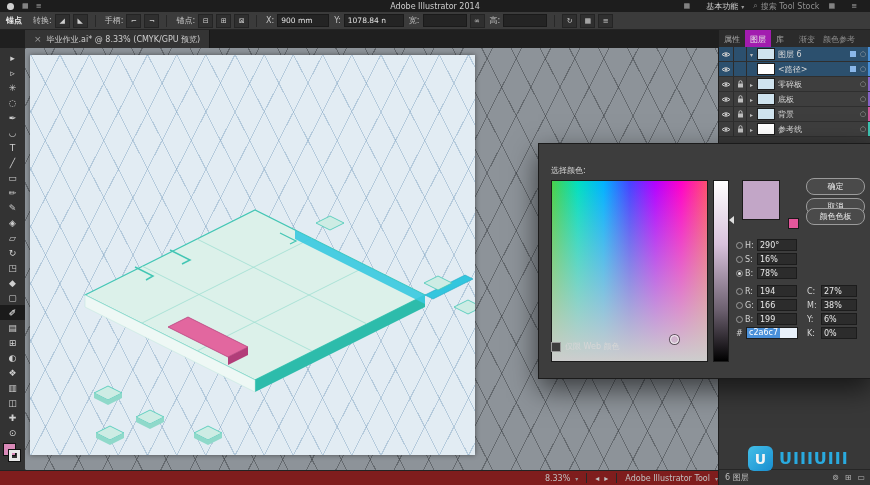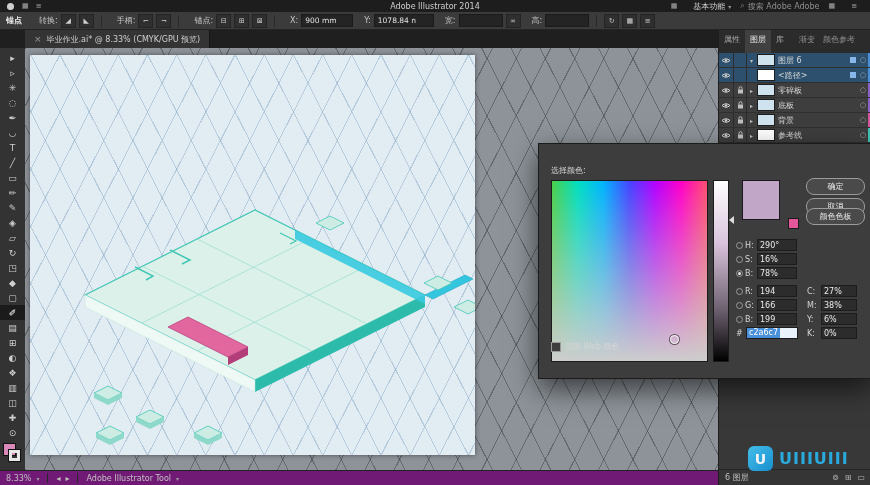--- a/index.html
+++ b/index.html
@@ -12,21 +12,21 @@
   .mb-ic{margin-right:7px;font-size:7px;color:#a9a9a9;}
   .mb-title{position:absolute;left:50%;transform:translateX(-50%);color:#cfcfcf;}
   .mb-right{position:absolute;right:6px;top:0;height:12px;display:flex;align-items:center;gap:9px;}
   .mb-ws{display:flex;align-items:center;gap:3px;color:#d2d2d2;}
   .mb-search{display:flex;align-items:center;gap:3px;color:#8f8f8f;}
   
   .controlbar{position:absolute;left:0;top:12px;width:870px;height:18px;background:#3b3b3b;
               border-bottom:1px solid #232323;display:flex;align-items:center;font-size:8px;
               padding-left:6px;box-sizing:border-box;gap:3px;z-index:6;}
   .cb-context{color:#efefef;font-weight:bold;margin-right:6px;}
-  .cb-label{color:#c4c4c4;margin-left:8px;}
+  .cb-label{color:#c4c4c4;margin-left:2px;}
   .icon-btn{width:13px;height:12px;background:#2f2f2f;border:1px solid #242424;color:#cfcfcf;
             display:flex;align-items:center;justify-content:center;font-size:7px;}
   .cb-sep{width:1px;height:12px;background:#282828;margin:0 4px;}
   .cb-input{height:11px;background:#242424;border:1px solid #1a1a1a;color:#e2e2e2;font-size:7.5px;
             display:flex;align-items:center;padding:0 3px;}
   .w-x{width:44px}.w-y{width:52px}.w-wh{width:36px}
   
   .tabbar{position:absolute;left:0;top:30px;width:718px;height:18px;background:#1f1f1f;display:flex;z-index:4;}
   .doctab{margin-left:25px;height:18px;background:#343434;display:flex;align-items:center;gap:5px;
           padding:0 9px;font-size:8px;color:#cfcfcf;border-right:1px solid #161616;}
@@ -46,31 +46,31 @@
     background-image:
       repeating-linear-gradient(63deg, rgba(52,56,60,.45) 0 1px, transparent 1px 26px),
       repeating-linear-gradient(117deg, rgba(52,56,60,.45) 0 1px, transparent 1px 26px);}
   .artboard{position:absolute;left:5px;top:7px;width:445px;height:400px;background:#e2ecf3;
     box-shadow:0 0 5px rgba(0,0,0,.45);
     background-image:
       repeating-linear-gradient(63deg, rgba(128,163,193,.45) 0 1px, transparent 1px 26px),
       repeating-linear-gradient(117deg, rgba(128,163,193,.45) 0 1px, transparent 1px 26px);}
   .artwork{position:absolute;left:5px;top:7px;width:445px;height:400px;}
   
-  .statusbar{position:absolute;left:0;top:470px;width:718px;height:15px;background:#701a75;
+  .statusbar{position:absolute;left:0;top:470px;width:718px;height:15px;background:#7f1d1d;
              border-top:1px solid #232323;display:flex;align-items:center;font-size:8px;color:#c0c0c0;
-             gap:5px;padding-left:6px;box-sizing:border-box;z-index:6;}
+             gap:5px;padding-left:6px;box-sizing:border-box;z-index:6;justify-content:flex-end;}
   .sb-sep{width:1px;height:10px;background:#282828;margin:0 3px;}
   .sb-caret{font-size:6px;color:#9a9a9a;}
   
   .rightpanel{position:absolute;left:718px;top:30px;width:152px;height:455px;background:#383838;
               border-left:1px solid #1f1f1f;z-index:4;font-size:8px;}
-  .ptabs{height:23px;background:#2b2b2b;display:flex;align-items:stretch;color:#a6a6a6;}
+  .ptabs{height:17px;background:#2b2b2b;display:flex;align-items:stretch;color:#a6a6a6;}
   .ptab{padding:4px 5px 0 5px;}
-  .ptab.active{background:#404040;color:#e6e6e6;}
+  .ptab.active{background:#a21caf;color:#e6e6e6;}
   .ptabs .gap{width:6px;}
   .ptab.dim{color:#8f8f8f;padding:4px 4px 0 4px;}
   .lrow{height:14px;display:flex;align-items:center;font-size:8px;color:#d8d8d8;
         border-bottom:1px solid #2f2f2f;background:#3e3e3e;position:relative;}
   .lrow.sel{background:#2c506e;}
   .cell{display:flex;align-items:center;justify-content:center;}
   .eye{width:14px;height:14px;border-right:1px solid #2c2c2c;}
   .lockc{width:12px;height:14px;border-right:1px solid #2c2c2c;}
   .chev{width:9px;text-align:center;font-size:6px;color:#bdbdbd;}
   .indent{width:9px;}
@@ -137,21 +137,21 @@
     <span class="mb-ic">≡</span>
     <span class="mb-title">Adobe Illustrator 2014</span>
     <div class="mb-right">
       <span class="mb-ic">▦</span>
       <span class="mb-ws">
         <span>基本功能</span>
         <span class="sb-caret">▾</span>
       </span>
       <span class="mb-search">
         <span>⌕</span>
-        <span>搜索 Adobe Adobe</span>
+        <span>搜索 Tool Stock</span>
       </span>
       <span class="mb-ic">▦</span>
       <span class="mb-ic">≡</span>
     </div>
   </div>
 
   <div class="controlbar">
     <span class="cb-context">锚点</span>
     <span class="cb-label">转换:</span>
     <span class="icon-btn">◢</span>

